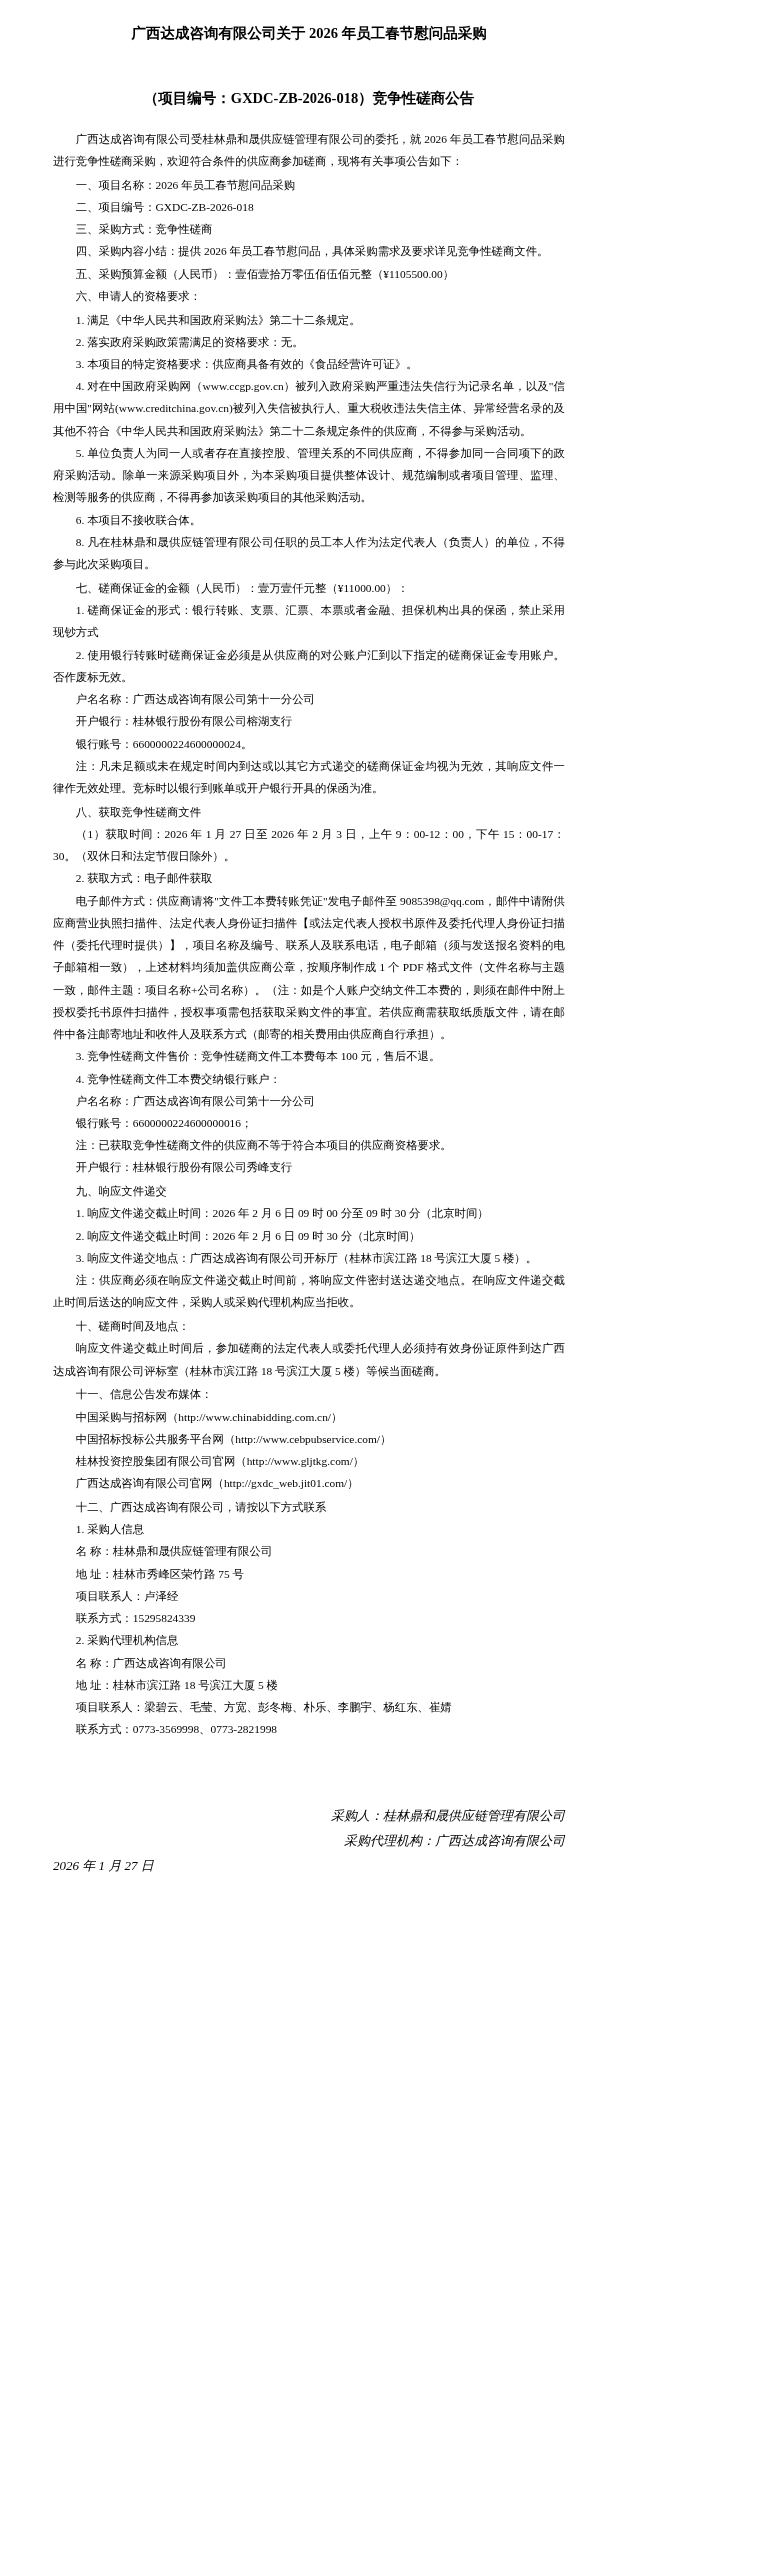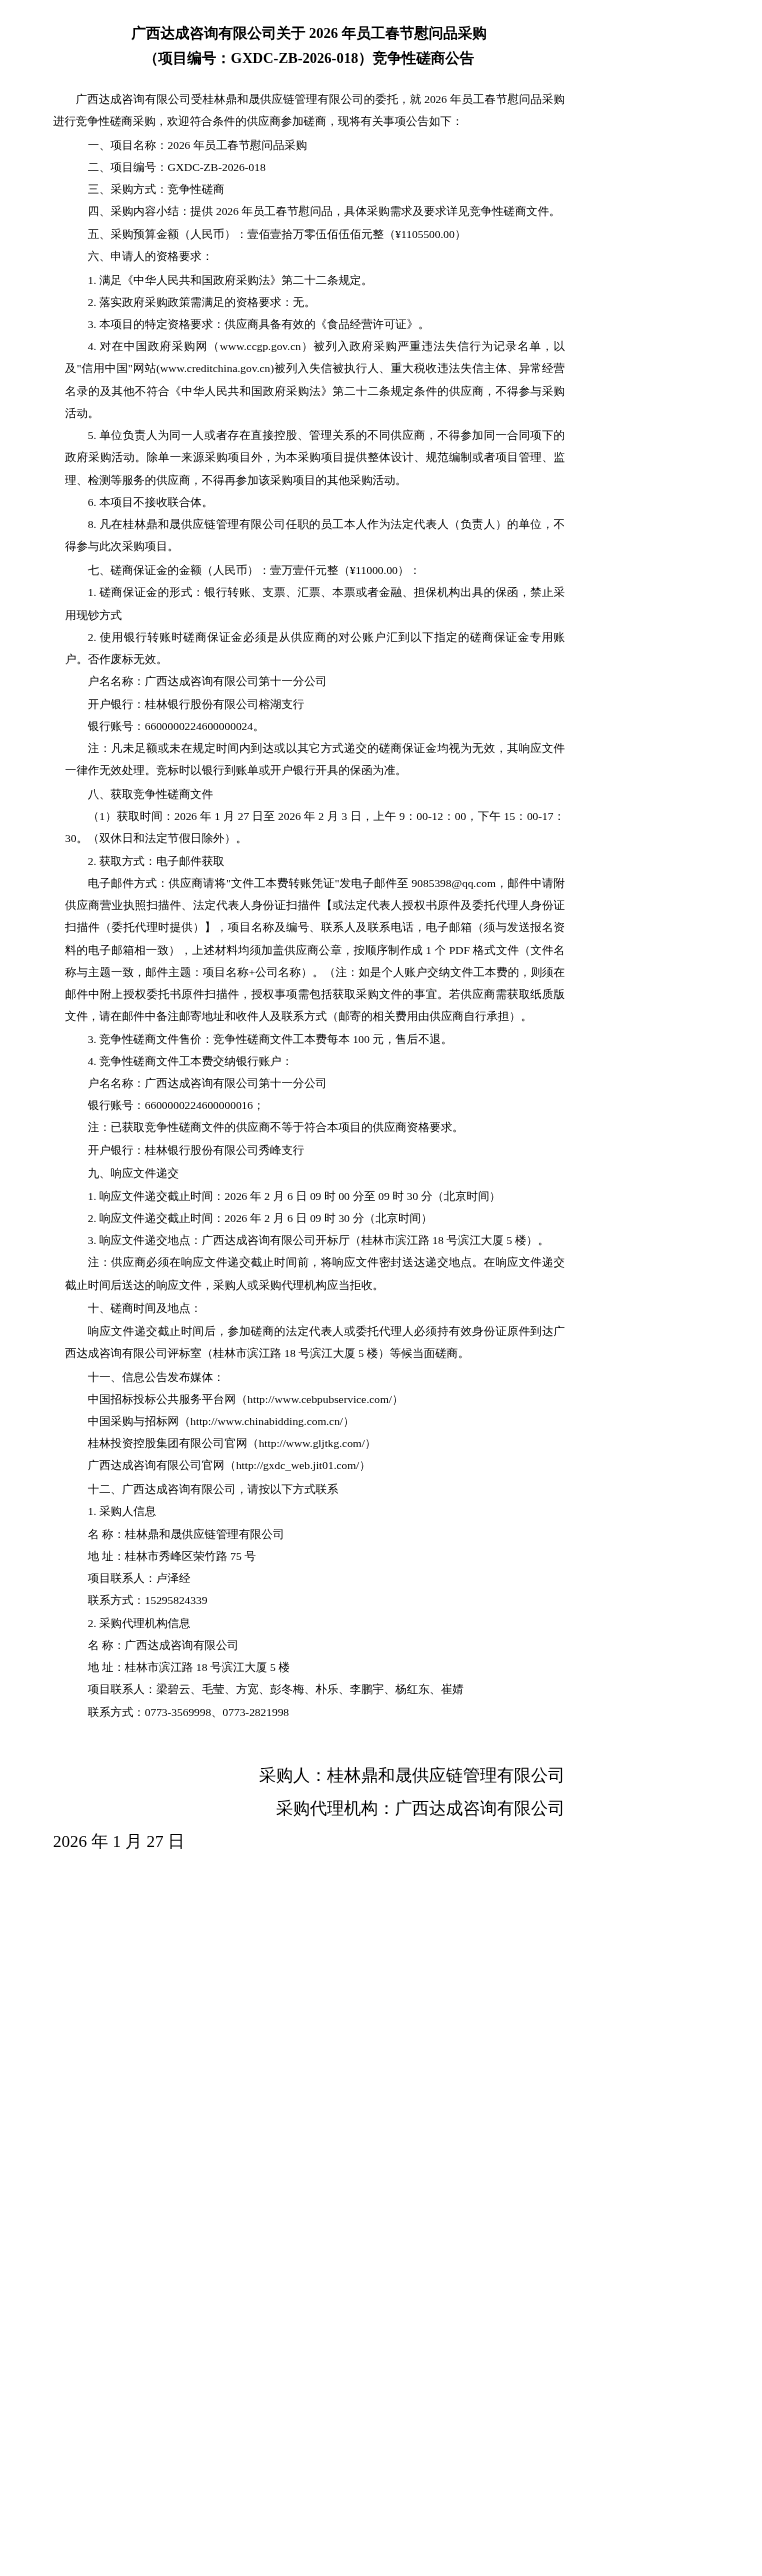--- a/index.html
+++ b/index.html
@@ -5,25 +5,25 @@
   html, body { margin:0; padding:0; background:#ffffff; }
   body {
     width:762px;
     font-family:"Liberation Serif", serif;
     color:#000;
     font-size:11.4px;
     line-height:1.95;
   }
   .page { width:618px; box-sizing:border-box; padding:21.4px 53px 30.5px 53px; }
   .title { text-align:center; font-weight:bold; font-size:14.5px; line-height:1.7; }
-  .title .l2 { display:block; }
+  .title .l2 { display:block;margin-top:40px; }
   .body { margin-top:17px; }
   p { margin:0; text-indent:2em; text-align:justify; }
-  .sect { margin-top:1.5px;margin-left:12px; }
-  .footer { margin-top:36px; font-size:17px; }
+  .sect { margin-top:1.5px; }
+  .footer { margin-top:62px; font-size:13px;font-style:italic; }
   .footer .line { text-align:right; }
   .footer .date { text-align:left; }
 </style>
 </head>
 <body>
 
 <div class="page">
 
   <div class="title">
     <span>广西达成咨询有限公司关于 2026 年员工春节慰问品采购</span>
@@ -84,22 +84,22 @@
       <p>注：供应商必须在响应文件递交截止时间前，将响应文件密封送达递交地点。在响应文件递交截止时间后送达的响应文件，采购人或采购代理机构应当拒收。</p>
     </div>
 
     <div class="sect">
       <p>十、磋商时间及地点：</p>
       <p>响应文件递交截止时间后，参加磋商的法定代表人或委托代理人必须持有效身份证原件到达广西达成咨询有限公司评标室（桂林市滨江路 18 号滨江大厦 5 楼）等候当面磋商。</p>
     </div>
 
     <div class="sect">
       <p>十一、信息公告发布媒体：</p>
+      <p>中国采购与招标网（http://www.chinabidding.com.cn/）</p>
       <p>中国招标投标公共服务平台网（http://www.cebpubservice.com/）</p>
-      <p>中国采购与招标网（http://www.chinabidding.com.cn/）</p>
       <p>桂林投资控股集团有限公司官网（http://www.gljtkg.com/）</p>
       <p>广西达成咨询有限公司官网（http://gxdc_web.jit01.com/）</p>
     </div>
 
     <div class="sect">
       <p>十二、广西达成咨询有限公司，请按以下方式联系</p>
       <p>1. 采购人信息</p>
       <p>名  称：桂林鼎和晟供应链管理有限公司</p>
       <p>地  址：桂林市秀峰区荣竹路 75 号</p>
       <p>项目联系人：卢泽经</p>

